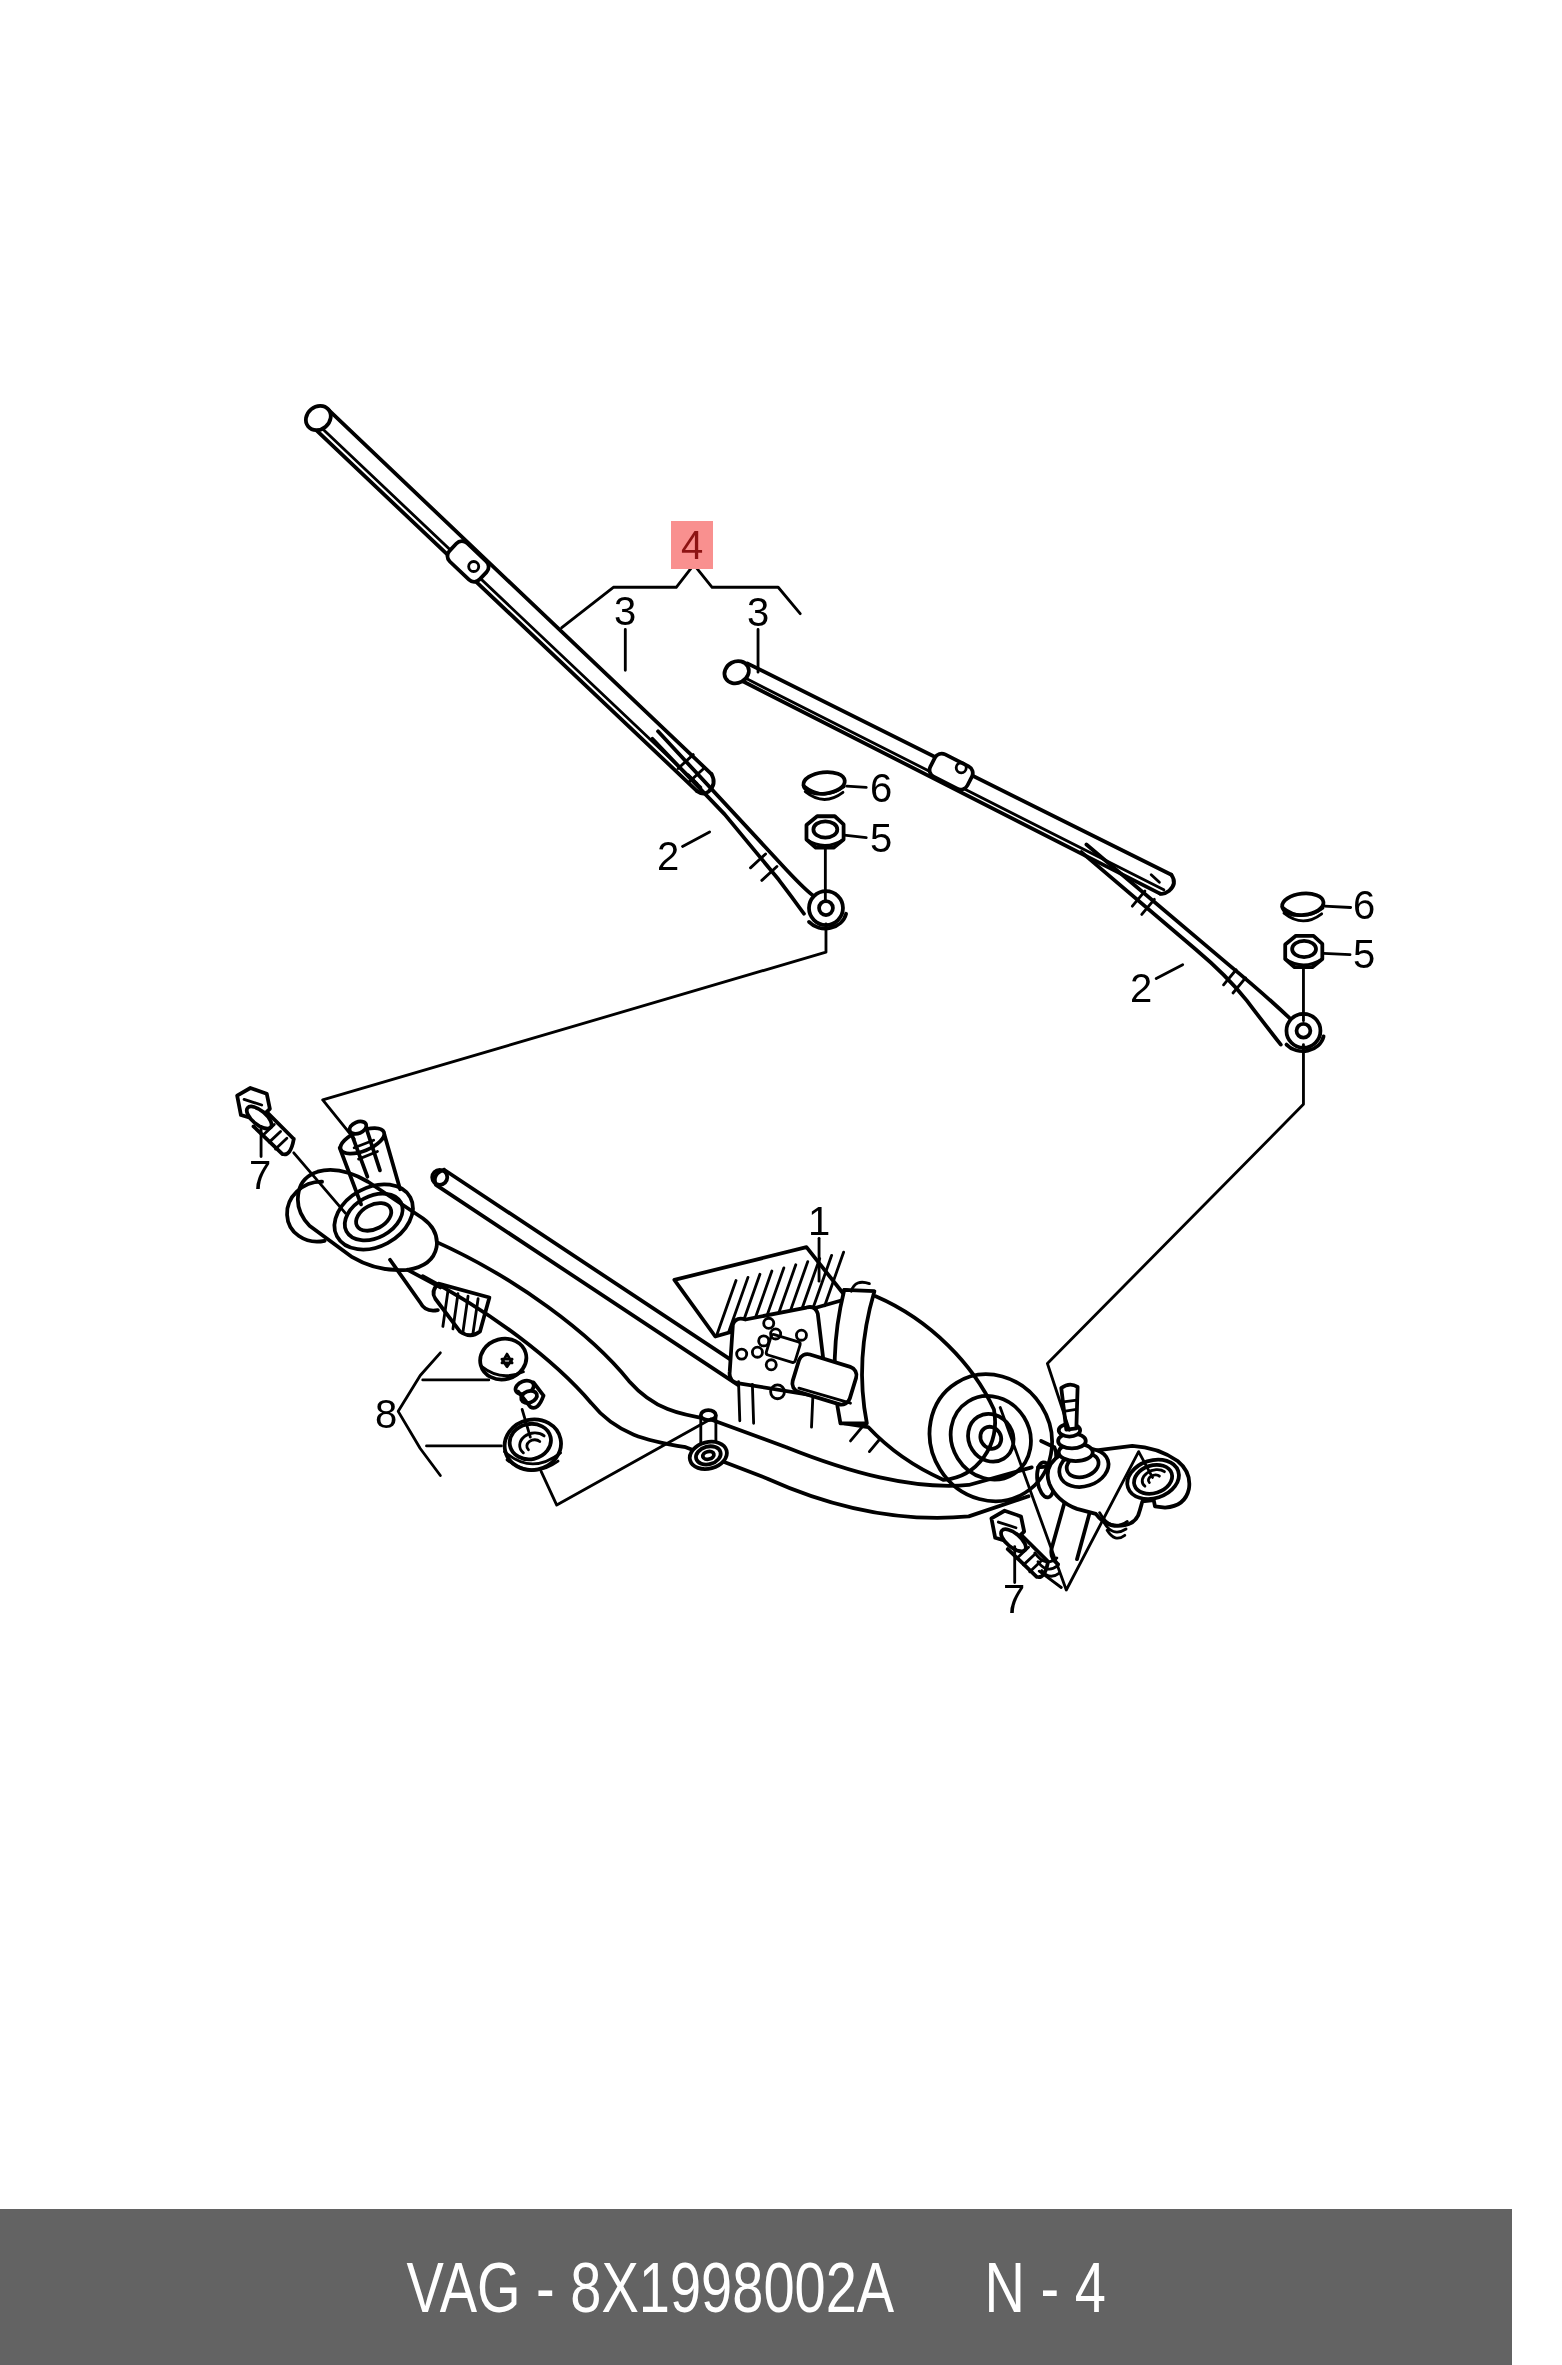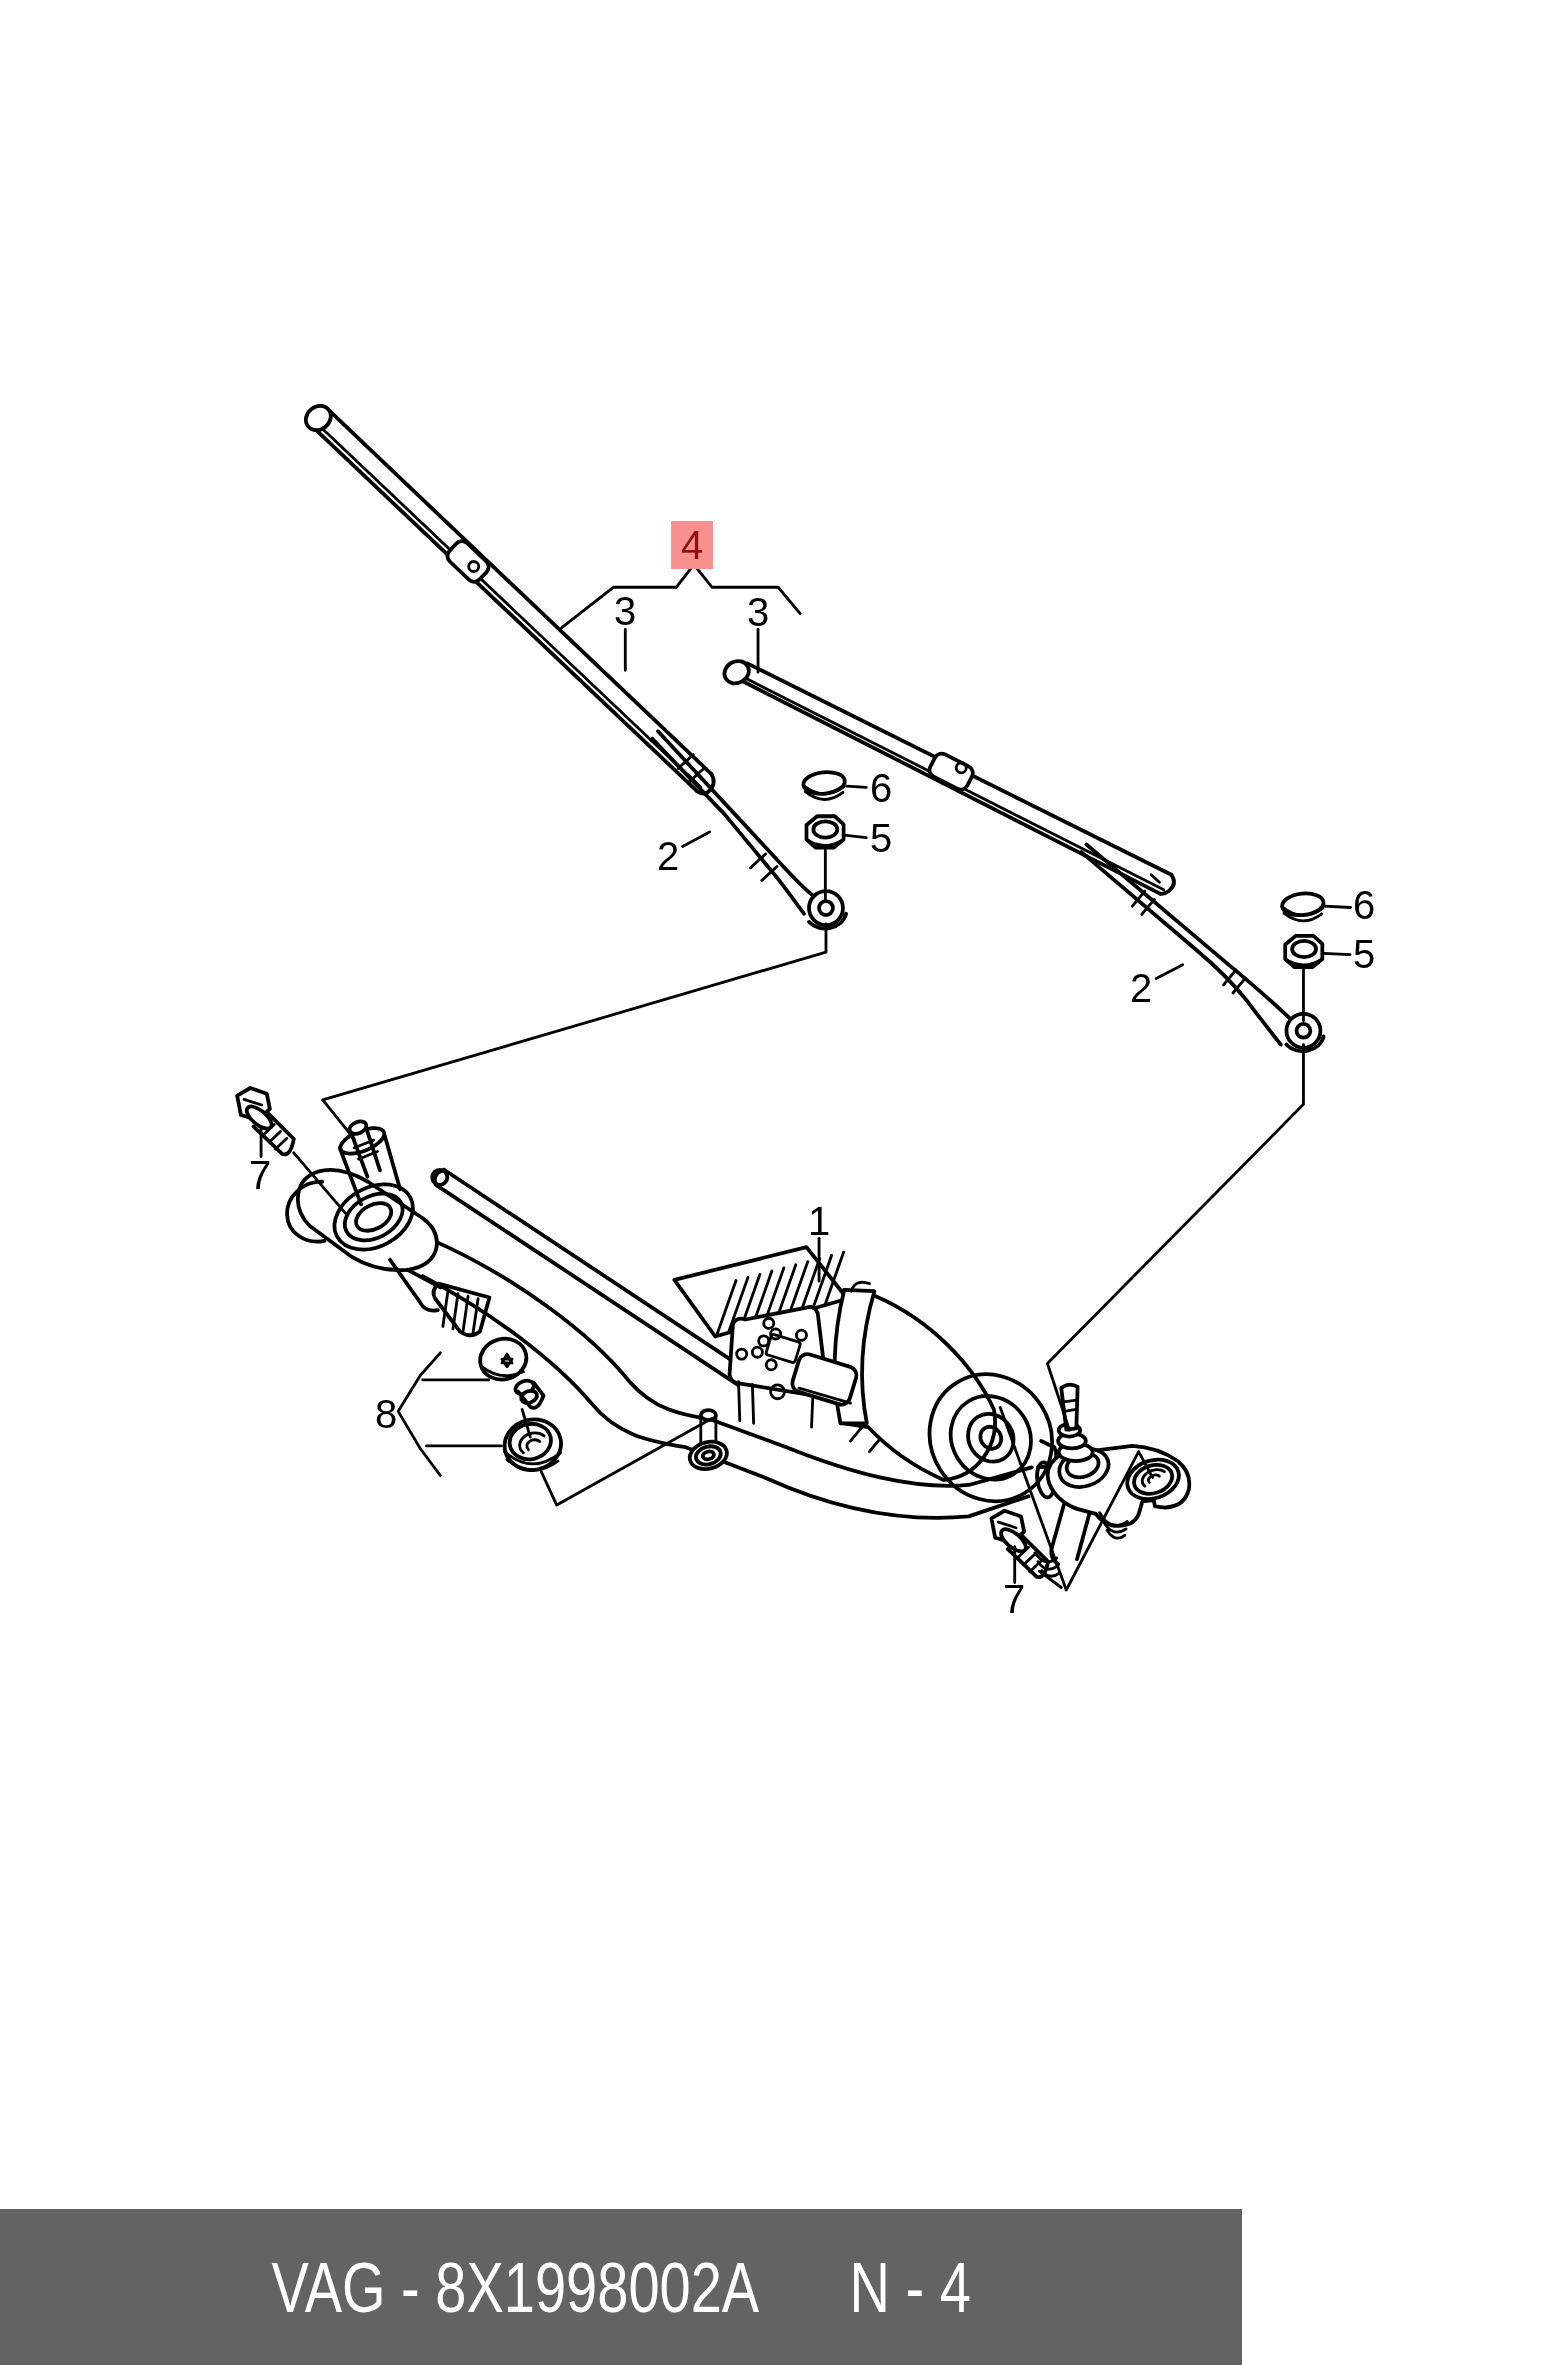--- a/index.html
+++ b/index.html
@@ -8,21 +8,21 @@
   .drawing{position:absolute;left:0;top:0;width:1562px;height:2366px;}
   .drawing path,.drawing line,.drawing ellipse,.drawing circle,.drawing rect,.drawing polyline{
     stroke:#000;fill:none;stroke-width:6;stroke-linecap:round;stroke-linejoin:round;}
   .drawing .thin{stroke-width:4.5;}
   .drawing .leader{stroke-width:4.5;}
   .drawing .wfill{fill:#ffffff;}
   .callout{position:absolute;transform:translate(-50%,-50%);font-size:40px;line-height:1;
     color:#000;font-weight:400;text-align:center;user-select:none;}
   .callout.hl{background:#f9908f;color:#8d1313;width:42px;height:48px;
     display:flex;align-items:center;justify-content:center;}
-  .footer{position:absolute;left:0;top:2209px;width:1242px;height:157px;background:#636363;
+  .footer{position:absolute;left:0;top:2209px;width:1512px;height:157px;background:#636363;
     display:flex;align-items:center;justify-content:center;}
   .footer-line{display:flex;gap:113px;transform:scaleX(0.8);color:#ffffff;
     font-size:70px;font-weight:400;white-space:nowrap;}
 </style>
 </head>
 <body>
 
 <div class="stage">
 
   <svg class="drawing" viewBox="0 0 2483 3760">

